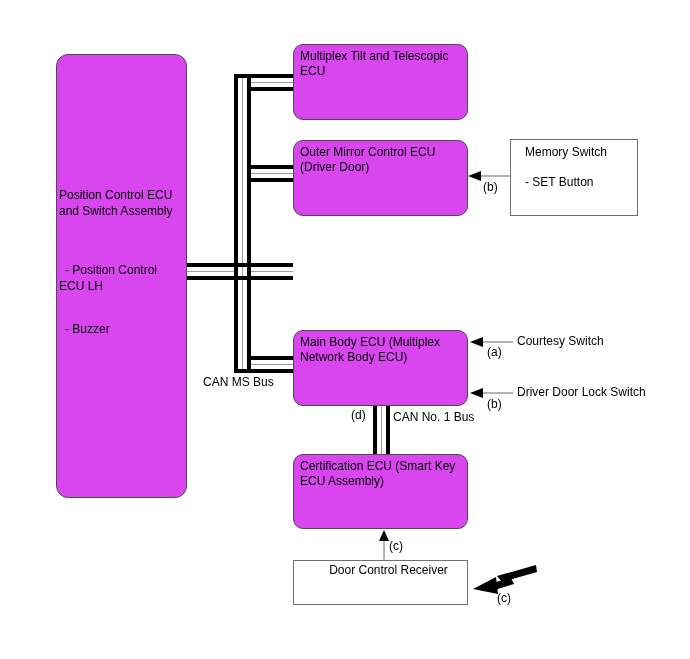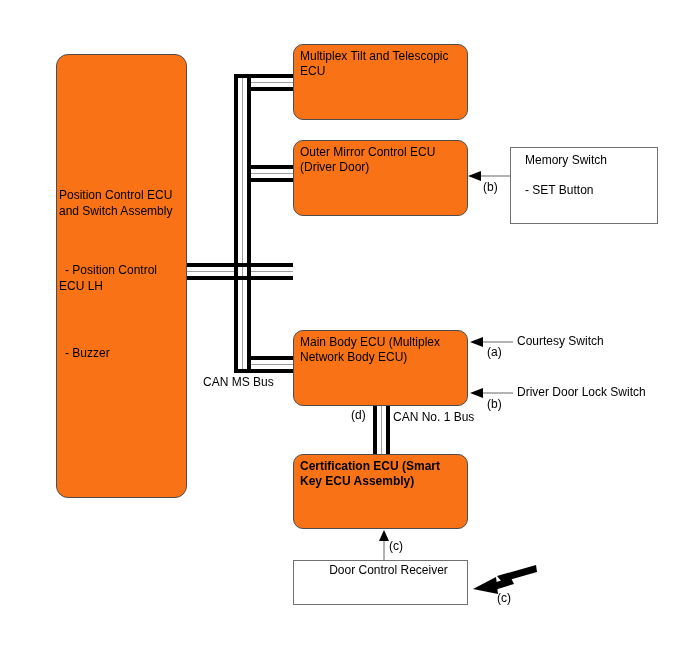--- a/index.html
+++ b/index.html
@@ -1,24 +1,24 @@
 <!DOCTYPE html>
 <html><head>
 <meta charset="utf-8">
 <style>
   html,body{margin:0;padding:0;background:#fff;}
   #canvas{
     position:relative;width:690px;height:659px;background:#ffffff;overflow:hidden;
     font-family:"Liberation Sans","DejaVu Sans",sans-serif;font-size:12px;color:#000;
   }
   
-  .rbox{position:absolute;background:#f97316;border:1px solid #4d4d4d;border-radius:10px;box-sizing:border-box;}
+  .rbox{position:absolute;background:#d946ef;border:1px solid #4d4d4d;border-radius:10px;box-sizing:border-box;}
   .sbox{position:absolute;background:#fff;border:1px solid #707070;box-sizing:border-box;}
   .btxt{display:block;padding:4px 2px 0 6px;line-height:15px;}
-  .w162{max-width:168px;} .w150{max-width:156px;font-weight:bold;}
+  .w162{max-width:168px;} .w150{max-width:156px;}
   
   .bus-h{position:absolute;height:17px;
     background:linear-gradient(to bottom,#000 0 4px,#fff 4px 8px,#9e9e9e 8px 9px,#fff 9px 13px,#000 13px 17px);}
   .bus-v{position:absolute;width:17px;
     background:linear-gradient(to right,#000 0 4px,#fff 4px 8px,#9e9e9e 8px 9px,#fff 9px 13px,#000 13px 17px);}
   .corner-tl{position:absolute;width:17px;height:17px;box-sizing:border-box;
     border-top:4px solid #000;border-left:4px solid #000;}
   .corner-bl{position:absolute;width:17px;height:17px;box-sizing:border-box;
     border-bottom:4px solid #000;border-left:4px solid #000;}
   .patch{position:absolute;background:#000;}
@@ -44,21 +44,21 @@
   <div class="corner-tl" style="left:234px;top:74px;"></div>
   <div class="bus-h" style="left:251px;top:165px;width:42px;"></div>
   <div class="bus-h" style="left:251px;top:356px;width:42px;"></div>
   <div class="corner-bl" style="left:234px;top:356px;"></div>
 
   <div class="bus-v" style="left:373px;top:406px;height:49px;"></div>
 
   <div class="rbox" style="left:56px;top:54px;width:131px;height:444px;border-radius:12px;">
     <div class="lbl" style="left:2px;top:132px;white-space:normal;width:127px;line-height:16px;">Position Control ECU and Switch Assembly</div>
     <div class="lbl" style="left:2px;top:207px;white-space:normal;width:110px;line-height:16px;text-indent:6px;">- Position Control ECU LH</div>
-    <div class="lbl" style="left:2px;top:266px;white-space:normal;width:110px;line-height:16px;text-indent:6px;margin-top:24px;">- Buzzer</div>
+    <div class="lbl" style="left:2px;top:266px;white-space:normal;width:110px;line-height:16px;text-indent:6px;">- Buzzer</div>
   </div>
 
   <div class="rbox" style="left:293px;top:44px;width:175px;height:76px;">
     <span class="btxt w162">Multiplex Tilt and Telescopic ECU</span>
   </div>
 
   <div class="rbox" style="left:293px;top:140px;width:175px;height:76px;">
     <span class="btxt w162">Outer Mirror Control ECU (Driver Door)</span>
   </div>
 
@@ -68,21 +68,21 @@
   </div>
 
   <div class="rbox" style="left:293px;top:454px;width:175px;height:75px;">
     <span class="btxt w150">Certification ECU (Smart Key ECU Assembly)</span>
   </div>
 
   <div class="sbox" style="left:293px;top:560px;width:175px;height:45px;text-align:center;">
     <span class="btxt" style="padding:2px 2px 0 18px;">Door Control Receiver</span>
   </div>
 
-  <div class="sbox" style="left:510px;top:139px;width:148px;height:77px;margin-top:8px;">
+  <div class="sbox" style="left:510px;top:139px;width:128px;height:77px;">
     <div class="lbl" style="left:14px;top:6px;">Memory Switch</div>
     <div class="lbl" style="left:14px;top:36px;">- SET Button</div>
   </div>
 
 
   <div class="lbl" style="left:203px;top:376px;">CAN MS Bus</div>
   <div class="lbl" style="left:351px;top:409px;">(d)</div>
   <div class="lbl" style="left:393px;top:411px;">CAN No. 1 Bus</div>
 
   <div class="ah-left" style="left:468px;top:171px;"></div>

